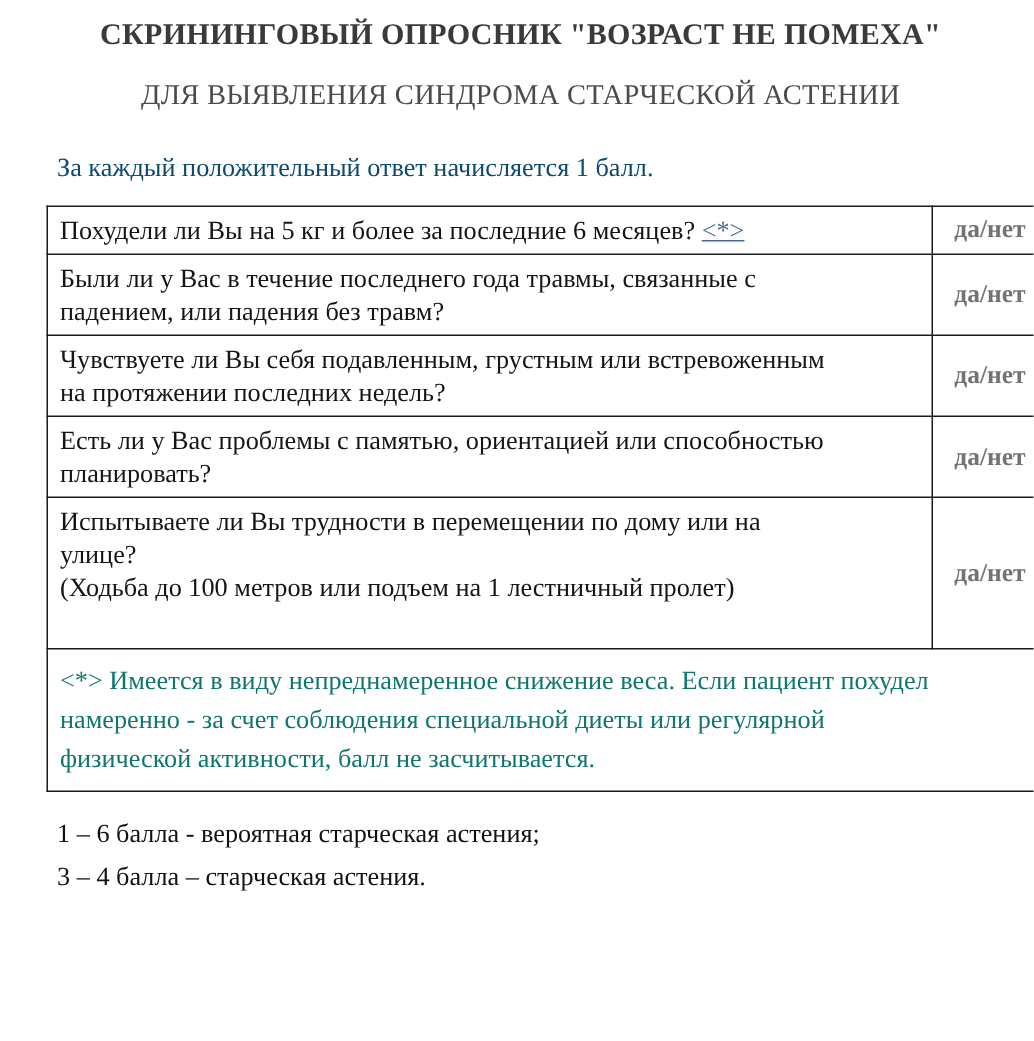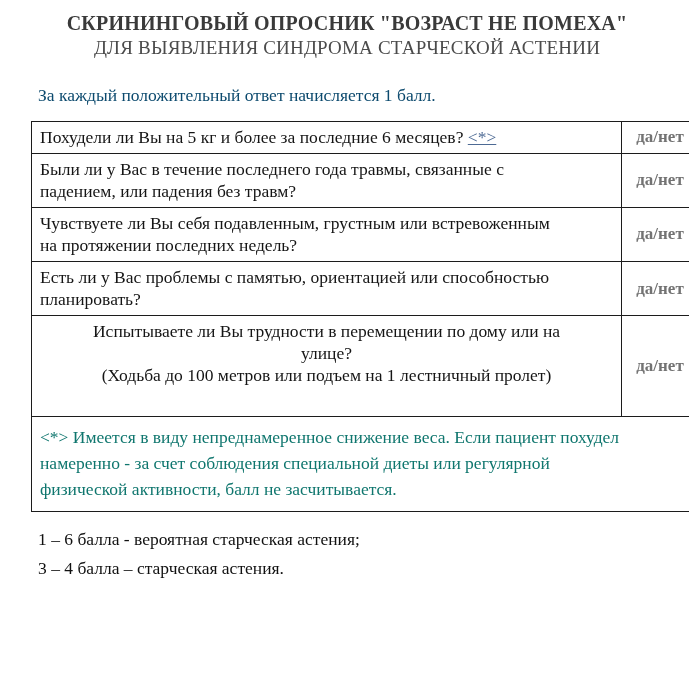--- a/index.html
+++ b/index.html
@@ -27,21 +27,21 @@
     color: #3a3a3a;
     letter-spacing: 0.2px;
     line-height: 1.25;
   }
   .title-sub {
     font-size: 19px;
     font-weight: normal;
     color: #4b4b4b;
     letter-spacing: 0.2px;
     line-height: 1.25;
-    margin-top: 0;
+    margin-top: 16px;
   }
   .intro {
     margin: 25px 0 15px 7px;
     font-size: 17.5px;
     color: #0c4a6e;
   }
   table.quiz {
     border-collapse: collapse;
     width: 668px;
     table-layout: fixed;
@@ -62,21 +62,20 @@
     width: 72px;
     text-align: center;
     font-weight: bold;
     font-size: 17px;
     color: #737373;
     padding: 4px 2px;
   }
   tr.tall td.q {
     padding-bottom: 30px;
     vertical-align: top;
-    text-align: center;
   }
   td.fn {
     padding: 8px 8px 9px;
     font-size: 17.5px;
     line-height: 1.47;
     white-space: pre-line;
     color: #0f766e;
   }
   a.note-link {
     color: #4d6a94;

